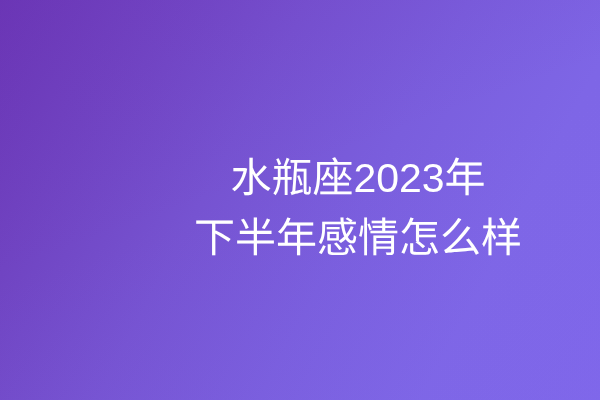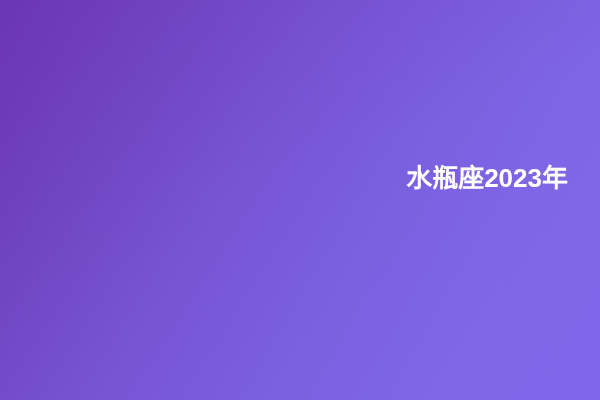--- a/index.html
+++ b/index.html
@@ -49,38 +49,39 @@
   
   .headline {
     position: absolute;
     left: 148px;
     top: 148px;
     width: 420px;
     margin: 0;
     padding: 0;
     color: #ffffff;
     font-family: "Liberation Sans", "DejaVu Sans", sans-serif;
-    font-size: 26px;
-    font-weight: bold;
+    font-size: 41px;
+    font-weight: normal;
     line-height: 60px;
     letter-spacing: 0px;
     white-space: nowrap;
-    text-align: right;
+    text-align: center;
     -webkit-font-smoothing: antialiased;
   }
 
   .headline-line {
     display: block;
     white-space: nowrap;
   }
 </style>
 </head>
 <body>
 
 <div class="banner">
 
   <div class="banner-gradient-overlay"></div>
 
   <h1 class="headline">
     <span class="headline-line">水瓶座2023年</span>
+    <span class="headline-line">下半年感情怎么样</span>
   </h1>
 
 </div>
 
 </body></html>

